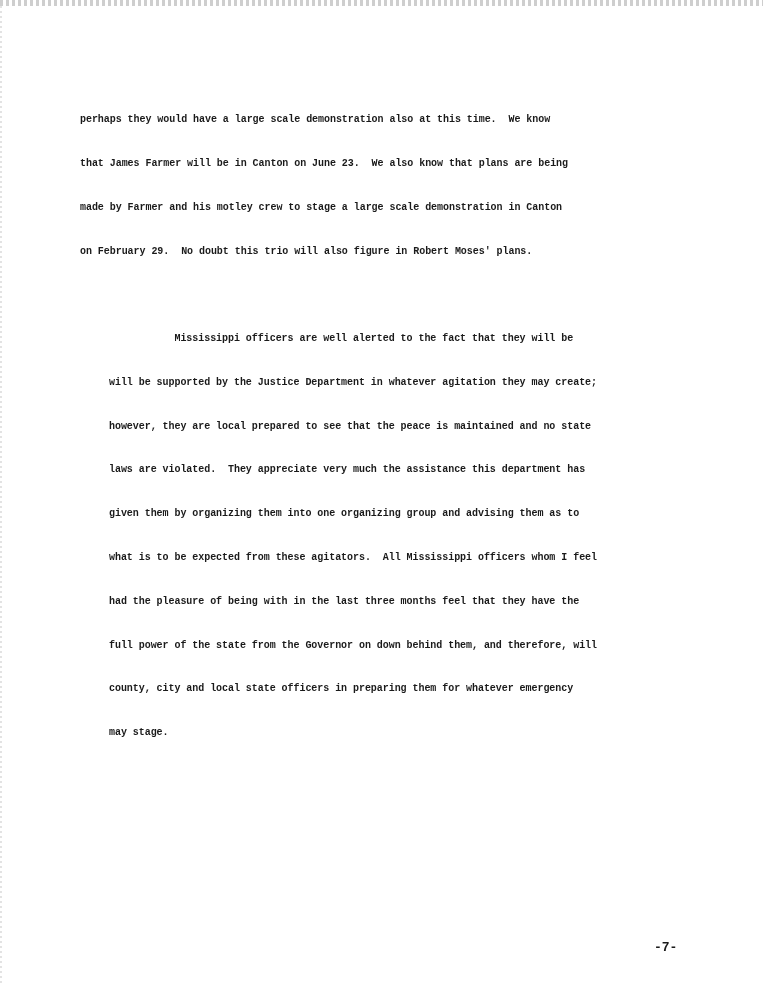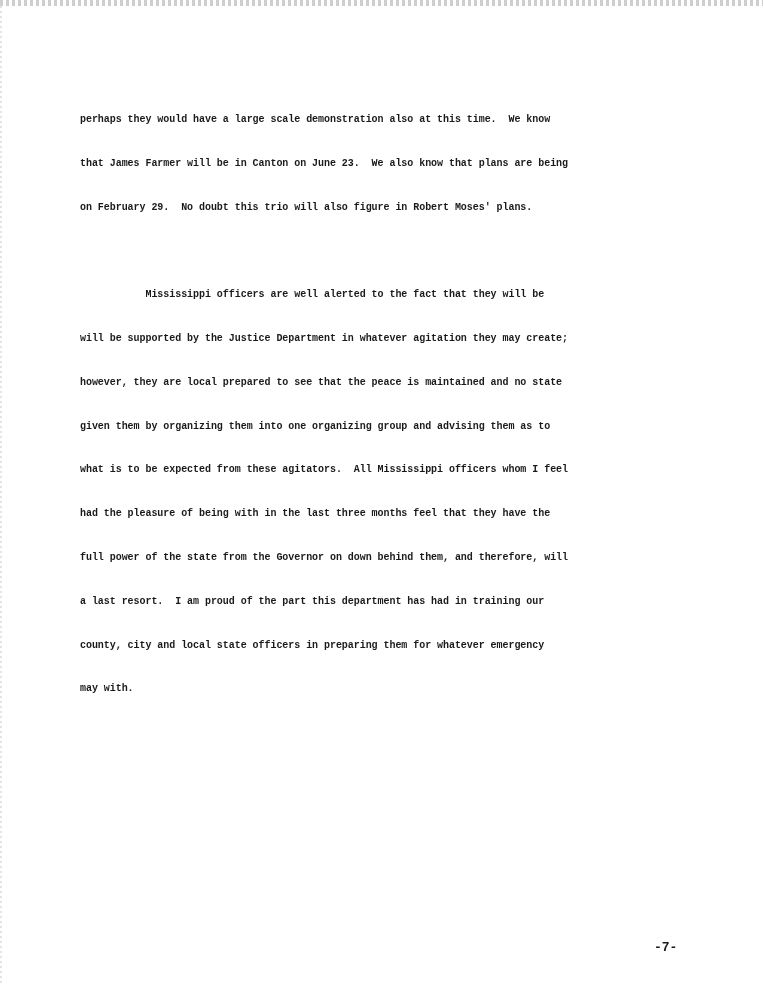--- a/index.html
+++ b/index.html
@@ -14,46 +14,47 @@
       background: repeating-linear-gradient(180deg, #d0d0d0 0 2px, #ffffff 2px 5px);
       opacity: 0.6;
     }
     .page-text {
       position: absolute; left: 80px; top: 84px; width: 630px;
       font-family: "Liberation Mono", "DejaVu Sans Mono", monospace;
       font-weight: bold; font-size: 10px; line-height: 14.6px;
       color: #1a1a1a; letter-spacing: -0.05px;
     }
     .para { margin: 0; white-space: pre; }
-    .para + .para { margin-top: 14.6px; }
+    .para + .para { margin-top: 14.6px; margin-left: 29px; }
     .page-number {
       position: absolute; left: 654px; top: 940px;
       font-family: "Liberation Mono", "DejaVu Sans Mono", monospace;
       font-weight: bold; font-size: 13px; color: #1a1a1a;
     }
   </style>
 </head>
 <body>
 
 <div class="top-edge"></div>
 <div class="left-edge"></div>
 
 <div class="page-text">
   <div class="para">
     <div>perhaps they would have a large scale demonstration also at this time.  We know</div>
     <div>that James Farmer will be in Canton on June 23.  We also know that plans are being</div>
+    <div>made by Farmer and his motley crew to stage a large scale demonstration in Canton</div>
     <div>on February 29.  No doubt this trio will also figure in Robert Moses' plans.</div>
   </div>
   <div class="para">
     <div>           Mississippi officers are well alerted to the fact that they will be</div>
     <div>will be supported by the Justice Department in whatever agitation they may create;</div>
     <div>however, they are local prepared to see that the peace is maintained and no state</div>
+    <div>laws are violated.  They appreciate very much the assistance this department has</div>
     <div>given them by organizing them into one organizing group and advising them as to</div>
     <div>what is to be expected from these agitators.  All Mississippi officers whom I feel</div>
     <div>had the pleasure of being with in the last three months feel that they have the</div>
     <div>full power of the state from the Governor on down behind them, and therefore, will</div>
-    <div>a last resort.  I am proud of the part this department has had in training our</div>
     <div>county, city and local state officers in preparing them for whatever emergency</div>
-    <div>may with.</div>
+    <div>may stage.</div>
   </div>
 </div>
 
 <div class="page-number">-7-</div>
 
 </body></html>

